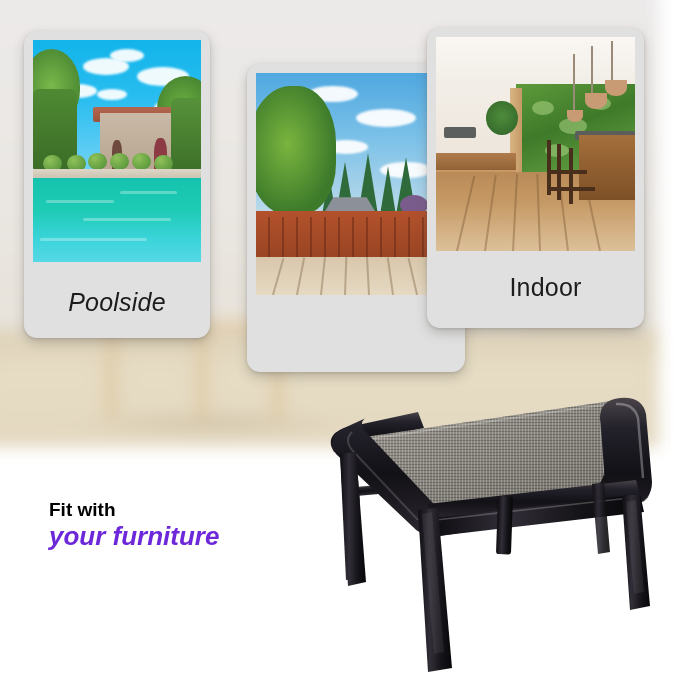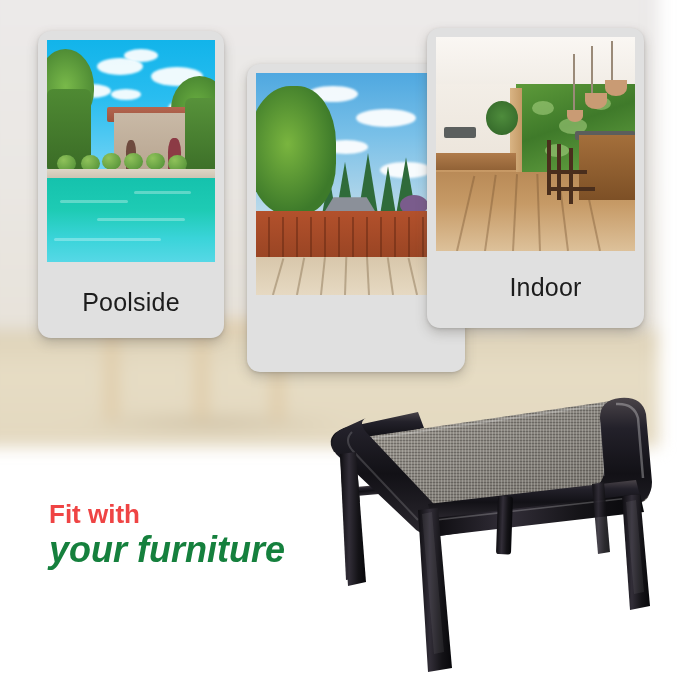--- a/index.html
+++ b/index.html
@@ -36,21 +36,21 @@
 
   
   .card{position:absolute;background:#e0e0e0;border-radius:13px;
     box-shadow:0 5px 12px rgba(90,85,80,.30), 0 1px 3px rgba(90,85,80,.22);
     overflow:hidden;}
   .card .photo{position:absolute;left:9px;top:9px;right:9px;overflow:hidden;
     background:#cfd3d4;}
   .card .cap{position:absolute;left:0;right:0;bottom:0;text-align:center;
     color:#1c1c1c;font-size:25px;letter-spacing:.2px;}
 
-  #card-pool{left:38px;top:31px;width:186px;height:307px;}
+  #card-pool{left:24px;top:31px;width:186px;height:307px;font-style:italic;}
   #card-pool .photo{height:222px;}
   #card-pool .cap{bottom:21px;}
   #card-balc{left:247px;top:64px;width:218px;height:308px;}
   #card-balc .photo{height:222px;}
   #card-balc .cap{bottom:20px;}
   #card-ind{left:427px;top:28px;width:217px;height:300px;}
   #card-ind .photo{height:214px;}
   #card-ind .cap{bottom:26px;padding-left:20px;}
 
   
@@ -122,22 +122,22 @@
   .i-plant{position:absolute;left:25%;top:30%;width:16%;height:16%;
     background:radial-gradient(circle at 50% 45%,#4e8c3c,#2f6126);border-radius:50%;}
   .i-screen{position:absolute;left:37%;top:24%;width:6%;height:44%;
     background:linear-gradient(90deg,#d9b484,#c49a66);}
 
   
   .stool{position:absolute;left:300px;top:392px;width:379px;height:284px;}
 
   
   .copy{position:absolute;left:49px;top:499px;width:290px;}
-  .copy .l1{font-size:26px;font-weight:bold;color:#ef4444;line-height:1.16;}
-  .copy .l2{font-size:36px;font-weight:bold;font-style:italic;color:#15803d;line-height:1.16;}
+  .copy .l1{font-size:19px;font-weight:bold;color:#000000;line-height:1.16;}
+  .copy .l2{font-size:26px;font-weight:bold;font-style:italic;color:#6d28d9;line-height:1.16;}
   .copy .sub{margin-top:12px;font-size:24px;color:#1a1a1a;line-height:1.26;}
 </style>
 </head>
 <body>
 
 <div class="stage">
 
   <div class="bg">
     <div class="bg-inner">
       <div class="bg-wall"></div>

